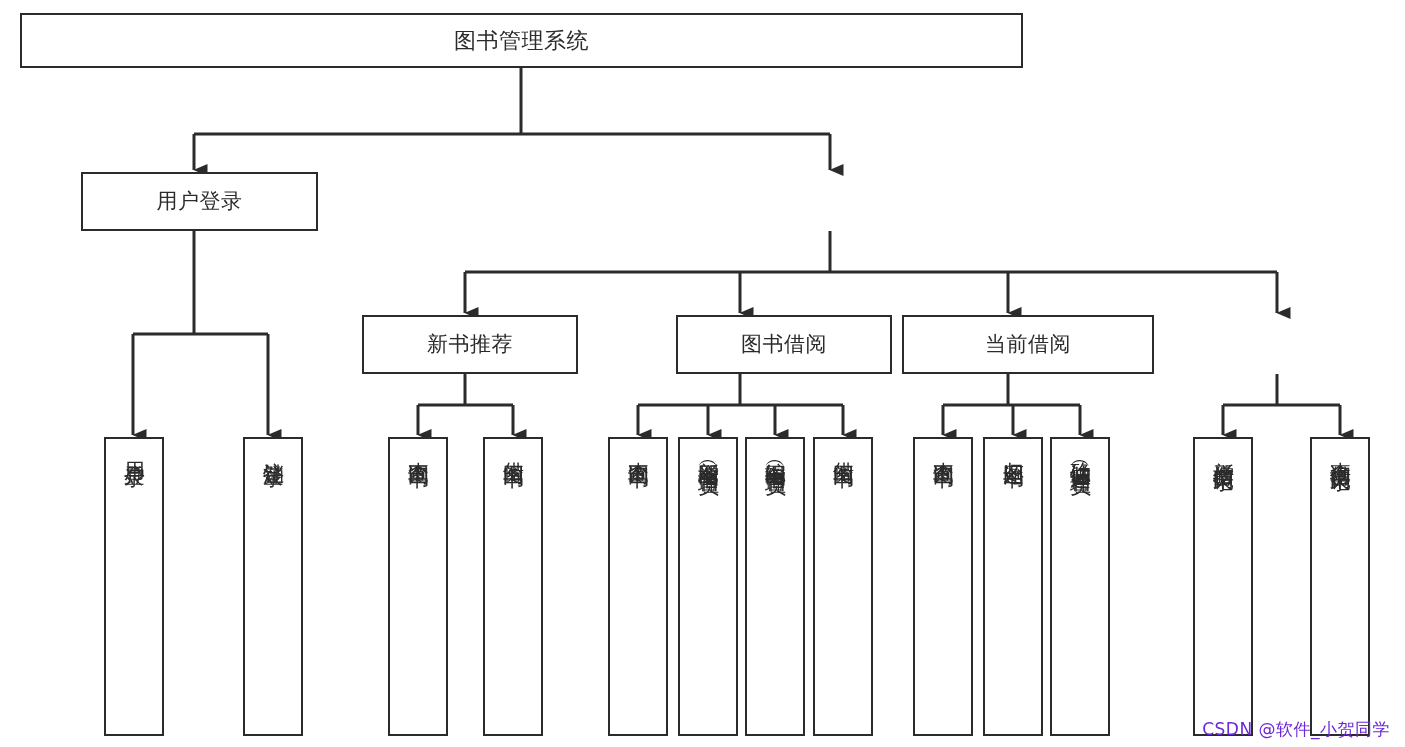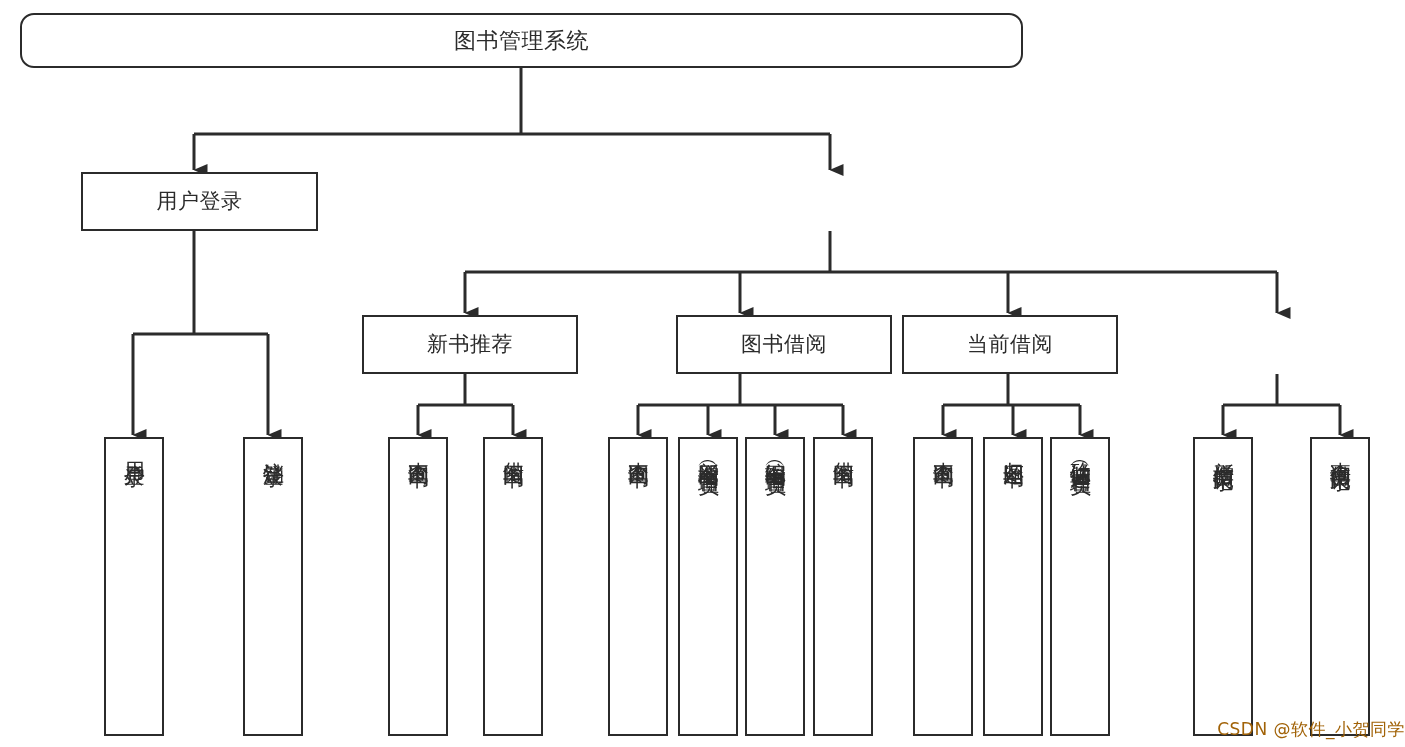--- a/index.html
+++ b/index.html
@@ -58,24 +58,24 @@
   .node.vert .label {
     writing-mode: vertical-rl;
     text-orientation: upright;
     font-size: 21px;
     letter-spacing: 2px;
     line-height: 1;
     margin: 0 auto;
   }
   #watermark {
     position: absolute;
-    right: 0;
+    right: 15px;
     bottom: 6px;
     font-size: 17px;
-    color: #a16207;
+    color: #6d28d9;
     white-space: nowrap;
     letter-spacing: 0.5px;
     pointer-events: none;
   }
 </style>
 </head>
 <body>
 
 <div id="diagram-root">
 
@@ -125,35 +125,35 @@
       <path d="M 1013 405 L 1013 435" marker-end="url(#arrow)"></path>
       <path d="M 1080 405 L 1080 435" marker-end="url(#arrow)"></path>
 
       <path d="M 1277 374 L 1277 405"></path>
       <path d="M 1223 405 L 1340 405"></path>
       <path d="M 1223 405 L 1223 435" marker-end="url(#arrow)"></path>
       <path d="M 1340 405 L 1340 435" marker-end="url(#arrow)"></path>
     </g>
   </svg>
 
-  <div class="node horiz root" style="left:20px; top:13px; width:1003px; height:55px;border-radius:14px;">
+  <div class="node horiz root" style="left:20px; top:13px; width:1003px; height:55px;">
     <span class="label">图书管理系统</span>
   </div>
 
   <div class="node horiz" style="left:81px; top:172px; width:237px; height:59px;">
     <span class="label">用户登录</span>
   </div>
 
   <div class="node horiz" style="left:362px; top:315px; width:216px; height:59px;">
     <span class="label">新书推荐</span>
   </div>
   <div class="node horiz" style="left:633px; top:315px; width:216px; height:59px;margin-left:43px;">
     <span class="label">图书借阅</span>
   </div>
-  <div class="node horiz" style="left:902px; top:315px; width:216px; height:59px;">
+  <div class="node horiz" style="left:902px; top:315px; width:252px; height:59px;">
     <span class="label">当前借阅</span>
   </div>
 
   <div class="node vert" style="left:104px; top:437px; width:60px; height:299px;">
     <span class="label">用户登录</span>
   </div>
   <div class="node vert" style="left:243px; top:437px; width:60px; height:299px;">
     <span class="label">注销登录</span>
   </div>
 

